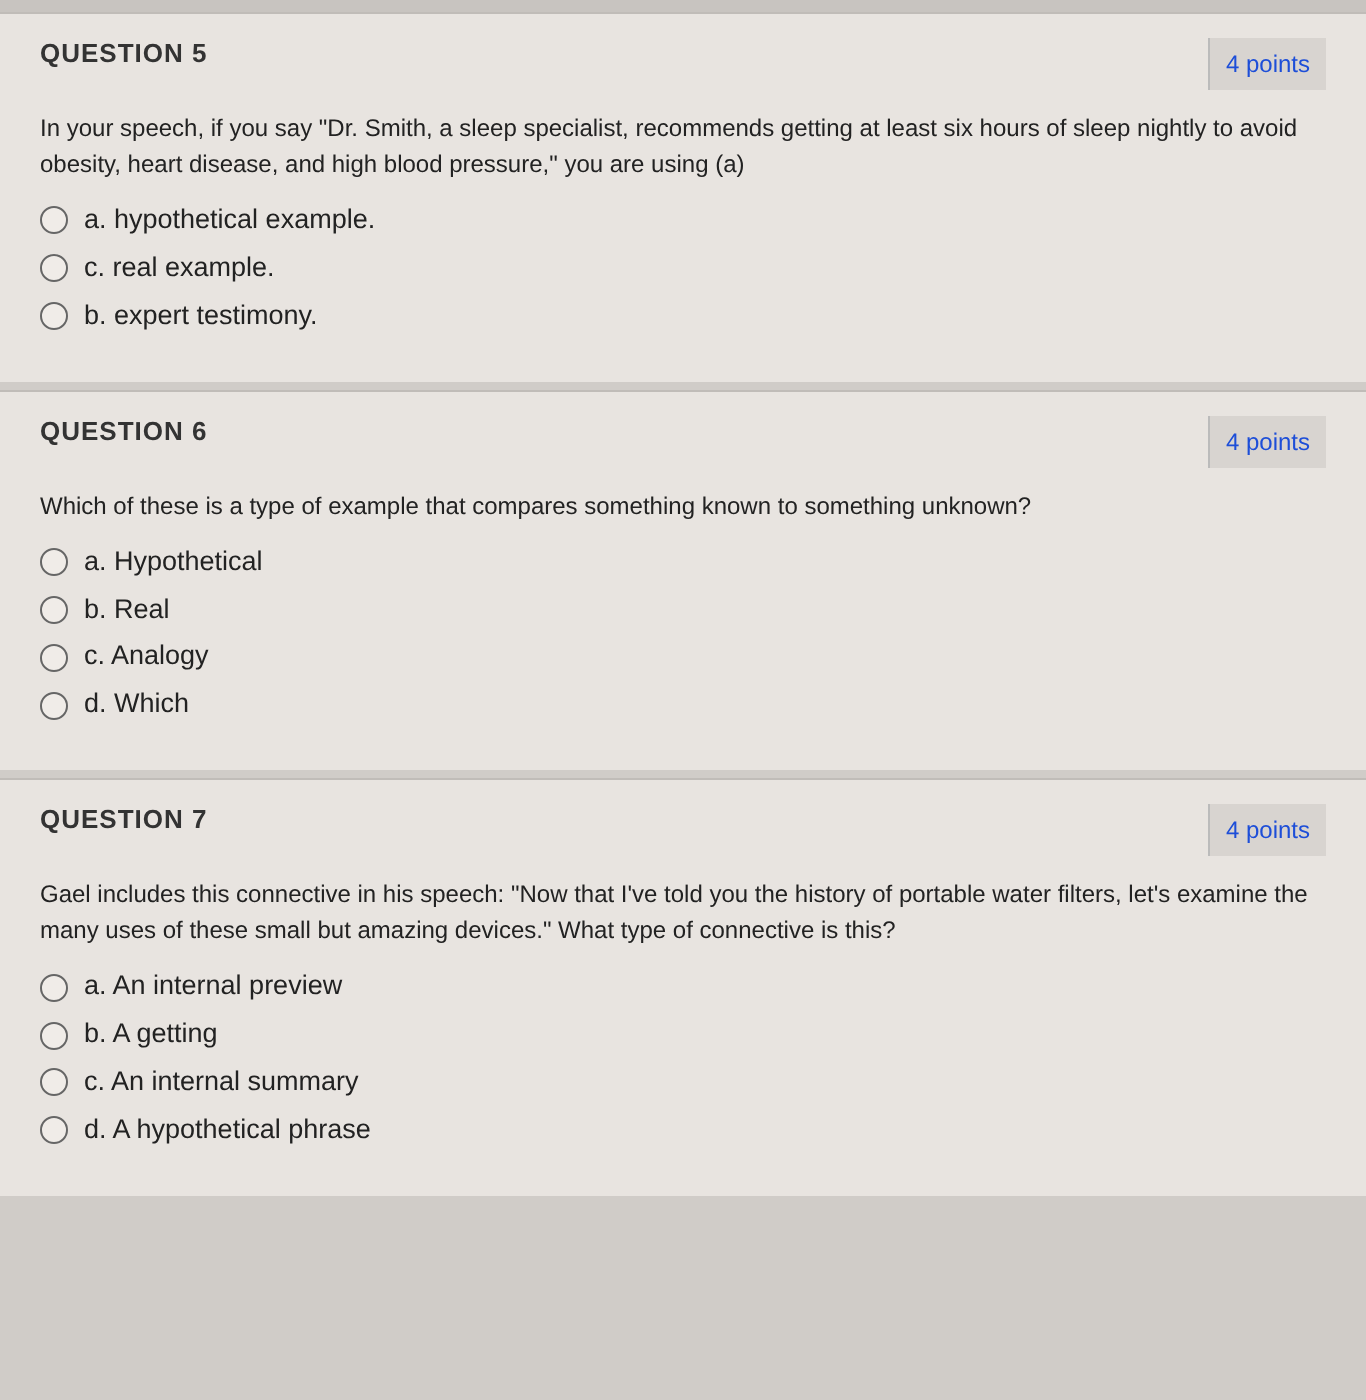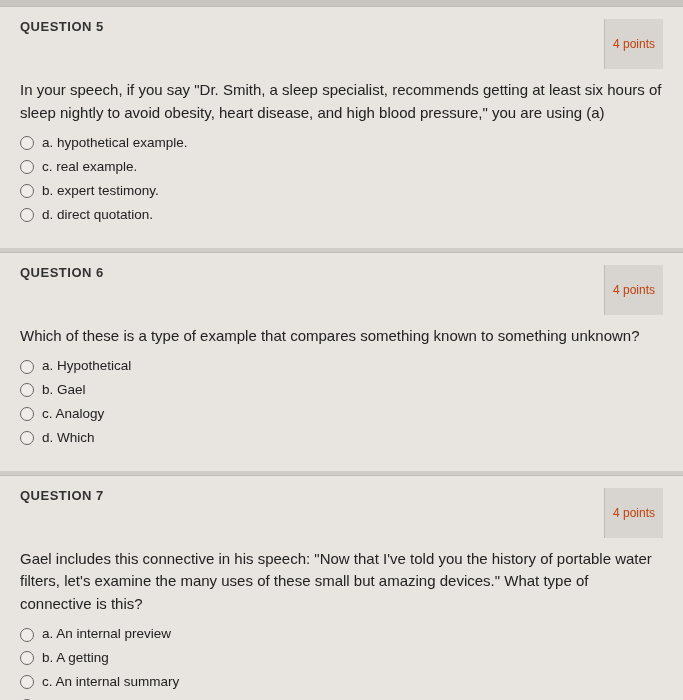--- a/index.html
+++ b/index.html
@@ -41,30 +41,30 @@
     .question-label {
       font-weight: bold;
       font-size: 13px;
       letter-spacing: 0.5px;
       color: #333;
       text-transform: uppercase;
     }
 
     .points-badge {
       font-size: 12px;
-      color: #c2410c;
+      color: #1d4ed8;
       background-color: #d8d4d0;
-      padding: 18px 8px;
+      padding: 6px 8px;
       border-left: 1px solid #bbb;
       white-space: nowrap;
       text-align: right;
     }
 
     .question-text {
-      font-size: 15px;
+      font-size: 12px;
       line-height: 1.5;
       margin-bottom: 10px;
       color: #222;
     }
 
     .options-list {
       list-style: none;
       padding: 0;
       margin: 0;
       text-align: center;
@@ -118,41 +118,37 @@
         <span class="option-text">a. hypothetical example.</span>
       </li>
       <li class="option-item">
         <span class="radio-circle"></span>
         <span class="option-text">c. real example.</span>
       </li>
       <li class="option-item">
         <span class="radio-circle"></span>
         <span class="option-text">b. expert testimony.</span>
       </li>
-      <li class="option-item">
-        <span class="radio-circle"></span>
-        <span class="option-text">d. direct quotation.</span>
-      </li>
     </ul>
   </div>
 
   <div class="question-block">
     <div class="question-header">
       <span class="question-label">QUESTION 6</span>
       <span class="points-badge">4 points</span>
     </div>
     <p class="question-text">Which of these is a type of example that compares something known to something unknown?</p>
     <ul class="options-list">
       <li class="option-item">
         <span class="radio-circle"></span>
         <span class="option-text">a. Hypothetical</span>
       </li>
       <li class="option-item">
         <span class="radio-circle"></span>
-        <span class="option-text">b. Gael</span>
+        <span class="option-text">b. Real</span>
       </li>
       <li class="option-item">
         <span class="radio-circle"></span>
         <span class="option-text">c. Analogy</span>
       </li>
       <li class="option-item">
         <span class="radio-circle"></span>
         <span class="option-text">d. Which</span>
       </li>
     </ul>

